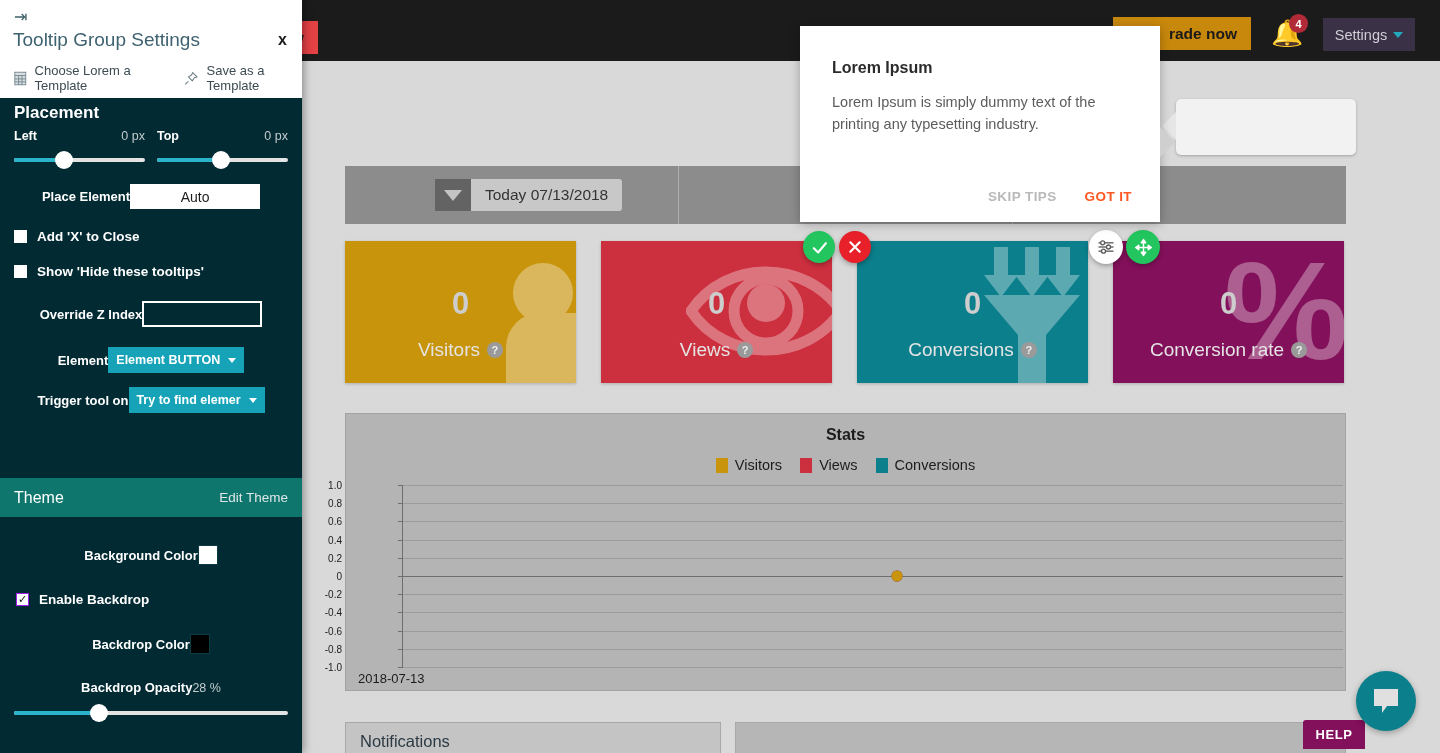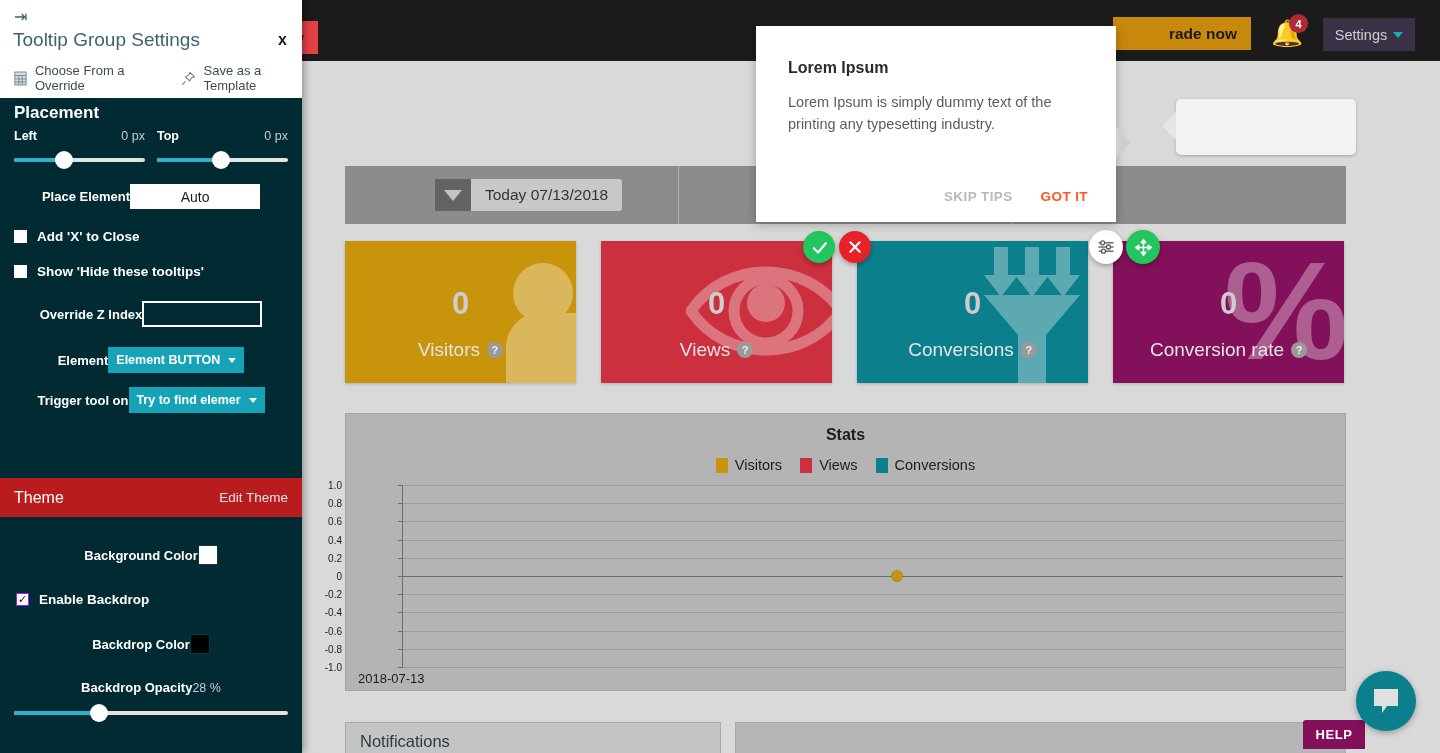--- a/index.html
+++ b/index.html
@@ -173,21 +173,21 @@
   }
   .chat-fab {
     position: absolute; left: 1356px; top: 671px; width: 60px; height: 60px;
     border-radius: 50%; background: #0b7f8c; display: flex;
     align-items: center; justify-content: center;
     box-shadow: 0 2px 6px rgba(0,0,0,.3);
   }
 
   
   .tour {
-    position: absolute; left: 756px; top: 26px; width: 360px; height: 196px;
+    position: absolute; left: 800px; top: 26px; width: 360px; height: 196px;
     background: #fff; box-shadow: 0 2px 10px rgba(0,0,0,.28);
   }
   .tour::after {
     content: ""; position: absolute; right: -15px; top: 101px;
     width: 0; height: 0; border-top: 15px solid transparent;
     border-bottom: 15px solid transparent; border-left: 15px solid #cfcfcf;
   }
   .tour-h { position: absolute; left: 32px; top: 33px; font-size: 16px; font-weight: bold; color: #2b2b2b; }
   .tour-b {
     position: absolute; left: 32px; top: 65px; width: 300px;
@@ -246,21 +246,21 @@
     font-size: 12.5px; font-weight: bold; display: flex; align-items: center;
     justify-content: center; gap: 8px; overflow: hidden; white-space: nowrap;
   }
   .teal-btn .cd {
     width: 0; height: 0; border-left: 4px solid transparent;
     border-right: 4px solid transparent; border-top: 5px solid #fff; flex: none;
   }
 
   .theme-bar {
     position: absolute; left: 0; top: 478px; width: 302px; height: 39px;
-    background: #b91c1c; display: flex; align-items: center;
+    background: #0f766e; display: flex; align-items: center;
     justify-content: space-between; padding: 0 14px;
   }
   .theme-bar .t1 { color: #fff; font-size: 16px; }
   .theme-bar .t2 { color: #dfe6e8; font-size: 13.5px; }
 
   .swatch { width: 20px; height: 20px; display: block; border: 1px solid #0a3a44; }
 
   .divider-line { position: absolute; left: 0; top: 474px; width: 302px; height: 3px; background: #022a33; }
 </style>
 </head>
@@ -482,21 +482,21 @@
       <div class="dh-links">
         <span class="dh-link">
           <svg width="15" height="17" viewBox="0 0 15 17">
             <rect x="1" y="1" width="13" height="15" fill="#d7dfe2" stroke="#6c7f86"></rect>
             <line x1="1" y1="5" x2="14" y2="5" stroke="#6c7f86"></line>
             <line x1="5.5" y1="5" x2="5.5" y2="16" stroke="#6c7f86"></line>
             <line x1="9.5" y1="5" x2="9.5" y2="16" stroke="#6c7f86"></line>
             <line x1="1" y1="9" x2="14" y2="9" stroke="#6c7f86"></line>
             <line x1="1" y1="12.5" x2="14" y2="12.5" stroke="#6c7f86"></line>
           </svg>
-          <span>Choose From a Override</span>
+          <span>Choose Lorem a Template</span>
         </span>
         <span class="dh-link">
           <svg width="17" height="17" viewBox="0 0 18 18">
             <g fill="none" stroke="#6c7f86" stroke-width="1.3" stroke-linejoin="round">
               <path d="M11 1.5 L16.5 7 L13 8 L10.5 12 L5.5 7 L9.5 4.5 Z"></path>
               <line x1="5.5" y1="12.5" x2="1.5" y2="16.5"></line>
             </g>
           </svg>
           <span>Save as a Template</span>
         </span>

